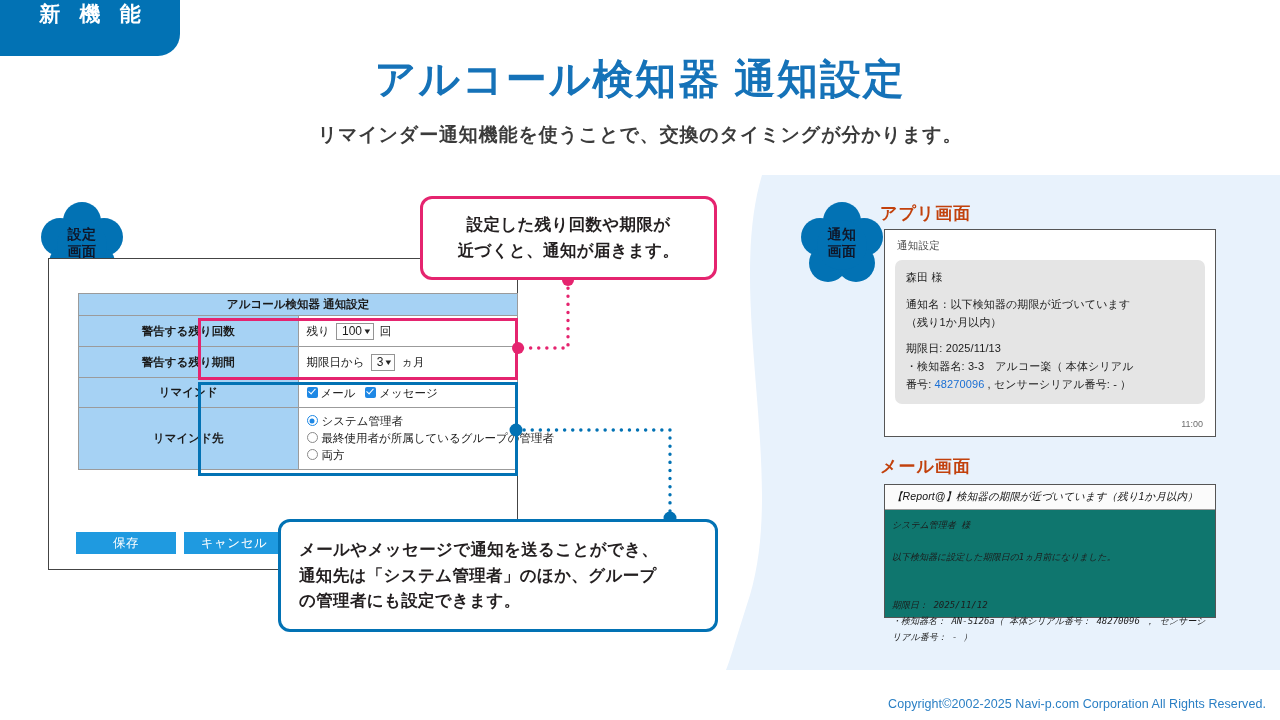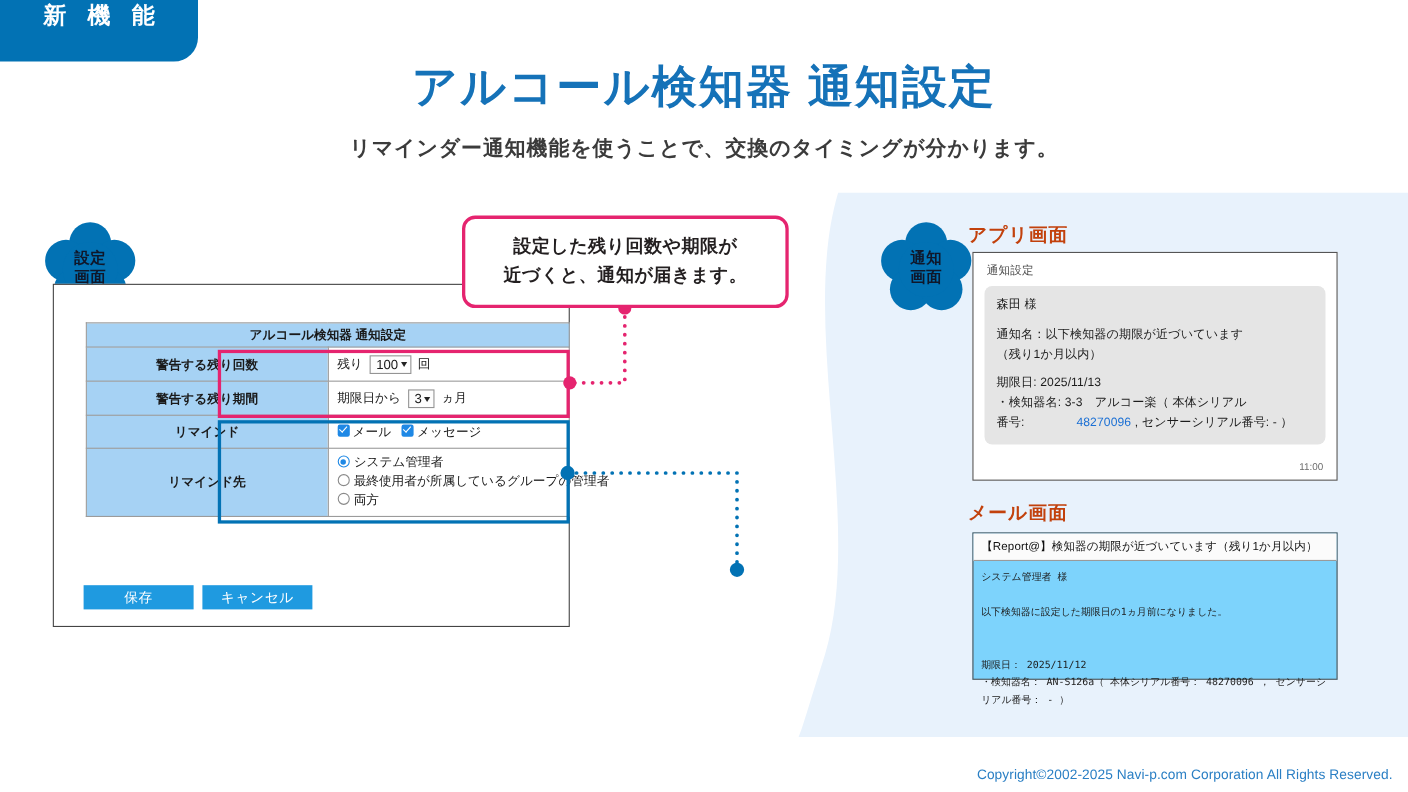--- a/index.html
+++ b/index.html
@@ -142,29 +142,29 @@
     background:#fff;border:1px solid #555;box-sizing:border-box;
     padding:9px 10px 0 10px;
   }
   .app-from{font-size:10.5px;color:#4a4a4a;margin:0 0 7px 2px;letter-spacing:.02em;}
   .bubble{
     background:#e5e5e5;border-radius:7px;padding:9px 11px 10px 11px;
     font-size:11px;line-height:1.62;color:#1c1c1c;letter-spacing:.01em;
   }
   .bubble p{margin:0;}
   .bubble .gap{height:9px;}
-  .serial{color:#1a6fd4;margin-left:44px;}
+  .serial{color:#1a6fd4;}
   .app-time{
     position:absolute;right:12px;bottom:7px;font-size:9px;color:#6d6d6d;
   }
 
   
   .mail-box{
     position:absolute;left:884px;top:484px;width:332px;height:134px;
-    background:#7dd3fc;border:1px solid #555;box-sizing:border-box;
+    background:#0f766e;border:1px solid #555;box-sizing:border-box;font-style:italic;
   }
   .mail-subject{
     border-bottom:1px solid #9a9a9a;background:#fbfbfb;
     font-size:10.5px;padding:5px 7px;color:#111;letter-spacing:.01em;
   }
   .mail-body{
     padding:7px 7px;font-family:"DejaVu Sans Mono","Liberation Mono",monospace;
     font-size:9px;line-height:1.78;color:#1c1c1c;white-space:pre-wrap;
   }
 
@@ -297,20 +297,27 @@
     <circle cx="670" cy="518" r="6.5" fill="#0272b4"></circle>
   </svg>
 
   <div class="callout" id="callout-pink">
     <p>
       <span>設定した残り回数や期限が</span><br>
       <span>近づくと、通知が届きます。</span>
     </p>
   </div>
 
+  <div class="callout" id="callout-blue">
+    <p>
+      <span>メールやメッセージで通知を送ることができ、</span><br>
+      <span>通知先は「システム管理者」のほか、グループ</span><br>
+      <span>の管理者にも設定できます。</span>
+    </p>
+  </div>
 
   <div class="sec-title" id="title-app">アプリ画面</div>
   <div class="app-box">
     <div class="app-from">通知設定</div>
     <div class="bubble">
       <p>森田 様</p>
       <div class="gap"></div>
       <p>通知名：以下検知器の期限が近づいています</p>
       <p>（残り1か月以内）</p>
       <div class="gap"></div>

